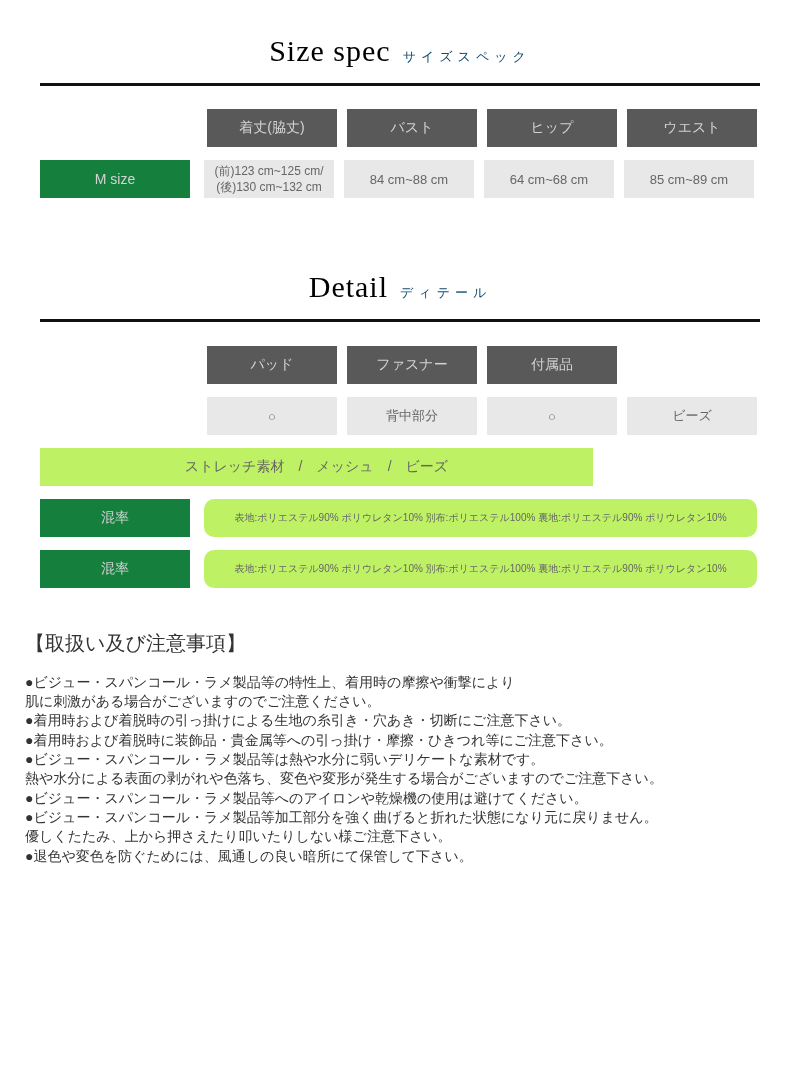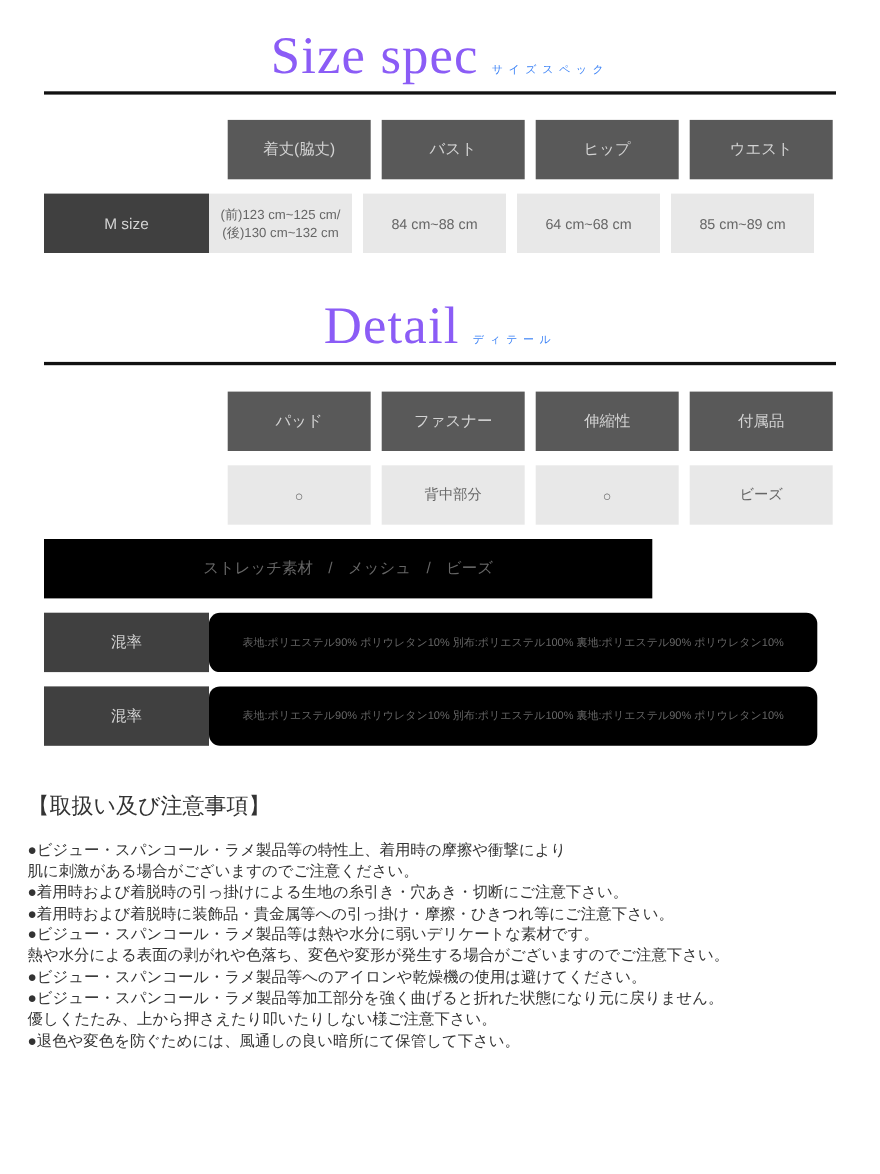--- a/index.html
+++ b/index.html
@@ -12,73 +12,73 @@
     color: #333333;
     overflow: hidden;
   }
 
   
   .section-heading {
     text-align: center;
     white-space: nowrap;
   }
   .section-heading.first { padding-top: 28px; }
-  .section-heading.second { margin-top: 44px; }
+  .section-heading.second { margin-top: 66px; }
   .heading-en {
     font-family: "Liberation Serif", "DejaVu Serif", serif;
-    font-size: 48px;
+    font-size: 30px;
     line-height: 46px;
-    color: #8b5cf6;
+    color: #000000;
     letter-spacing: 1px;
   }
   .heading-jp {
     font-family: "Liberation Serif", "DejaVu Serif", serif;
-    font-size: 10px;
+    font-size: 13px;
     letter-spacing: 5px;
-    color: #3b82f6;
+    color: #0c4a6e;
     margin-left: 12px;
     text-align: center;
   }
 
   .rule {
     height: 3px;
     background: #111111;
     margin: 9px 40px 0 40px;
   }
 
   
   .spec-table { margin: 23px 0 0 40px; }
   .spec-row { display: flex; margin-bottom: 13px; }
   .cell {
-    height: 54px;
+    height: 38px;
     display: flex;
     align-items: center;
     justify-content: center;
     text-align: center;
   }
   .spacer-cell { width: 150px; margin-right: 17px; }
   .label-cell {
-    width: 150px; margin-right: 0;
-    background: #404040; color: #d3d3d3;
+    width: 150px; margin-right: 14px;
+    background: #15803d; color: #d3d3d3;
     font-size: 14px;
   }
   .head-cell {
     width: 130px; margin-right: 10px;
     background: #595959; color: #d3d3d3;
     font-size: 14px;
   }
   .value-cell {
     width: 130px; margin-right: 10px;
     background: #e8e8e8; color: #666666;
     font-size: 13px;
   }
   .value-cell.small { font-size: 12px; white-space: pre-line; line-height: 1.35; }
   .wide-cell {
     width: 553px;
-    background: #000000; color: #666666;
+    background: #bef264; color: #666666;
     font-size: 14px;
   }
   .wide-cell.tiny { font-size: 10px; letter-spacing: 0; border-radius: 10px; }
 
   .detail-table { margin-top: 24px; }
 
   
   .notes {
     margin: 27px 20px 0 25px;
     font-size: 14px;
@@ -117,21 +117,20 @@
 <div class="section-heading second">
   <span class="heading-en">Detail</span><span class="heading-jp">ディテール</span>
 </div>
 <div class="rule"></div>
 
 <div class="spec-table detail-table">
   <div class="spec-row">
     <div class="spacer-cell"></div>
     <div class="cell head-cell">パッド</div>
     <div class="cell head-cell">ファスナー</div>
-    <div class="cell head-cell">伸縮性</div>
     <div class="cell head-cell">付属品</div>
   </div>
   <div class="spec-row">
     <div class="spacer-cell"></div>
     <div class="cell value-cell">○</div>
     <div class="cell value-cell">背中部分</div>
     <div class="cell value-cell">○</div>
     <div class="cell value-cell">ビーズ</div>
   </div>
   <div class="spec-row">

